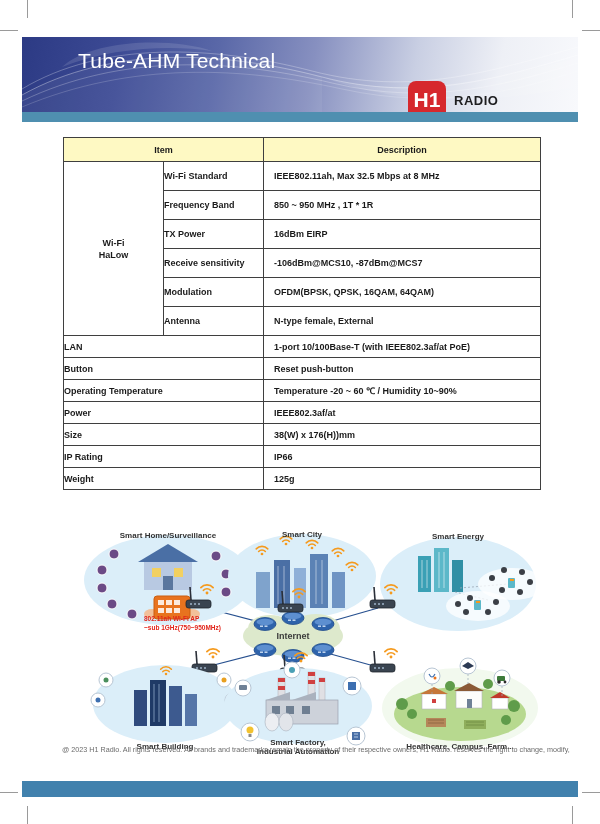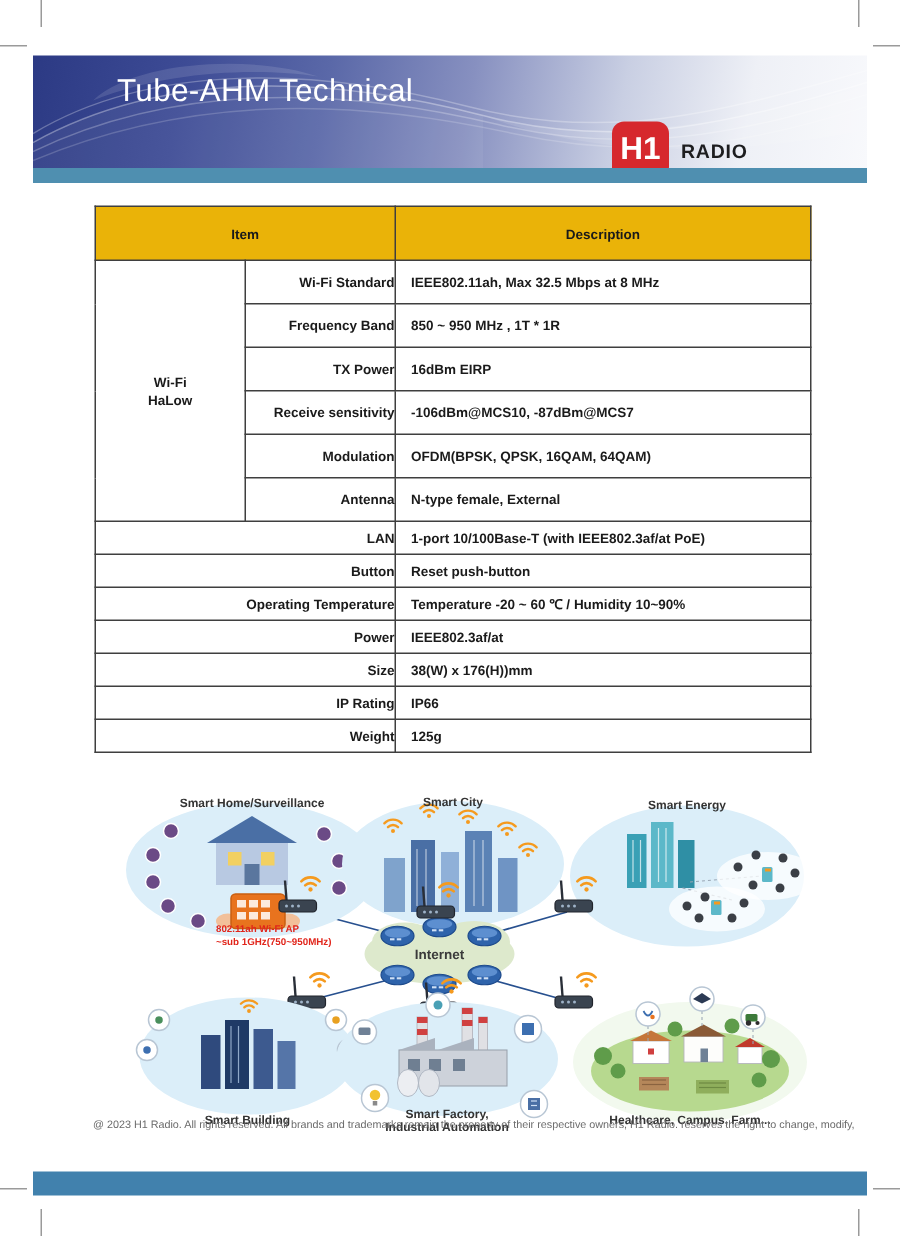--- a/index.html
+++ b/index.html
@@ -19,24 +19,24 @@
   .logo { position:absolute; left:386px; top:16px; display:flex; align-items:center;margin-top:28px; }
   .logo-mark { width:38px; height:38px; background:#d6282d; border-radius:8px; color:#ffffff;
     font-weight:bold; font-size:21px; display:flex; align-items:center; justify-content:center; }
   .logo-text { margin-left:8px; color:#1d1d1f; font-weight:bold; font-size:13px; letter-spacing:0.5px; }
   .teal-bar { position:absolute; left:22px; top:112px; width:556px; height:10px; background:#4f8fb0; }
 
   
   table.spec { position:absolute; left:63px; top:137px; width:477px; border-collapse:collapse;
     table-layout:fixed; font-size:9px; font-weight:bold; color:#1a1a1a; }
   table.spec td, table.spec th { border:1px solid #3f3f3f; }
-  table.spec th { background:#eab308; height:36px; text-align:center; font-size:9px; }
+  table.spec th { background:#fef9c3; height:24px; text-align:center; font-size:9px; }
   .row-wifi { height:29px; }
   .row-std { height:22px; }
-  td.item { text-align:right; }
+  td.item { text-align:left; }
   td.desc { text-align:left; padding-left:10px; }
   td.group { text-align:center; vertical-align:middle; }
   td.group span { display:inline-block; max-width:34px; line-height:12px; }
 
   
   .diagram-title { position:absolute; left:74px; top:494px; font-size:15px; color:#3a3a3a; }
   .diagram-svg { position:absolute; left:40px; top:508px; }
   .cluster-label { font-size:8px; font-weight:bold; fill:#333333; }
   .red-note { font-size:6.5px; font-weight:bold; fill:#e1251b; }
   .net-label { font-size:9px; font-weight:bold; fill:#3a3a3a; }

